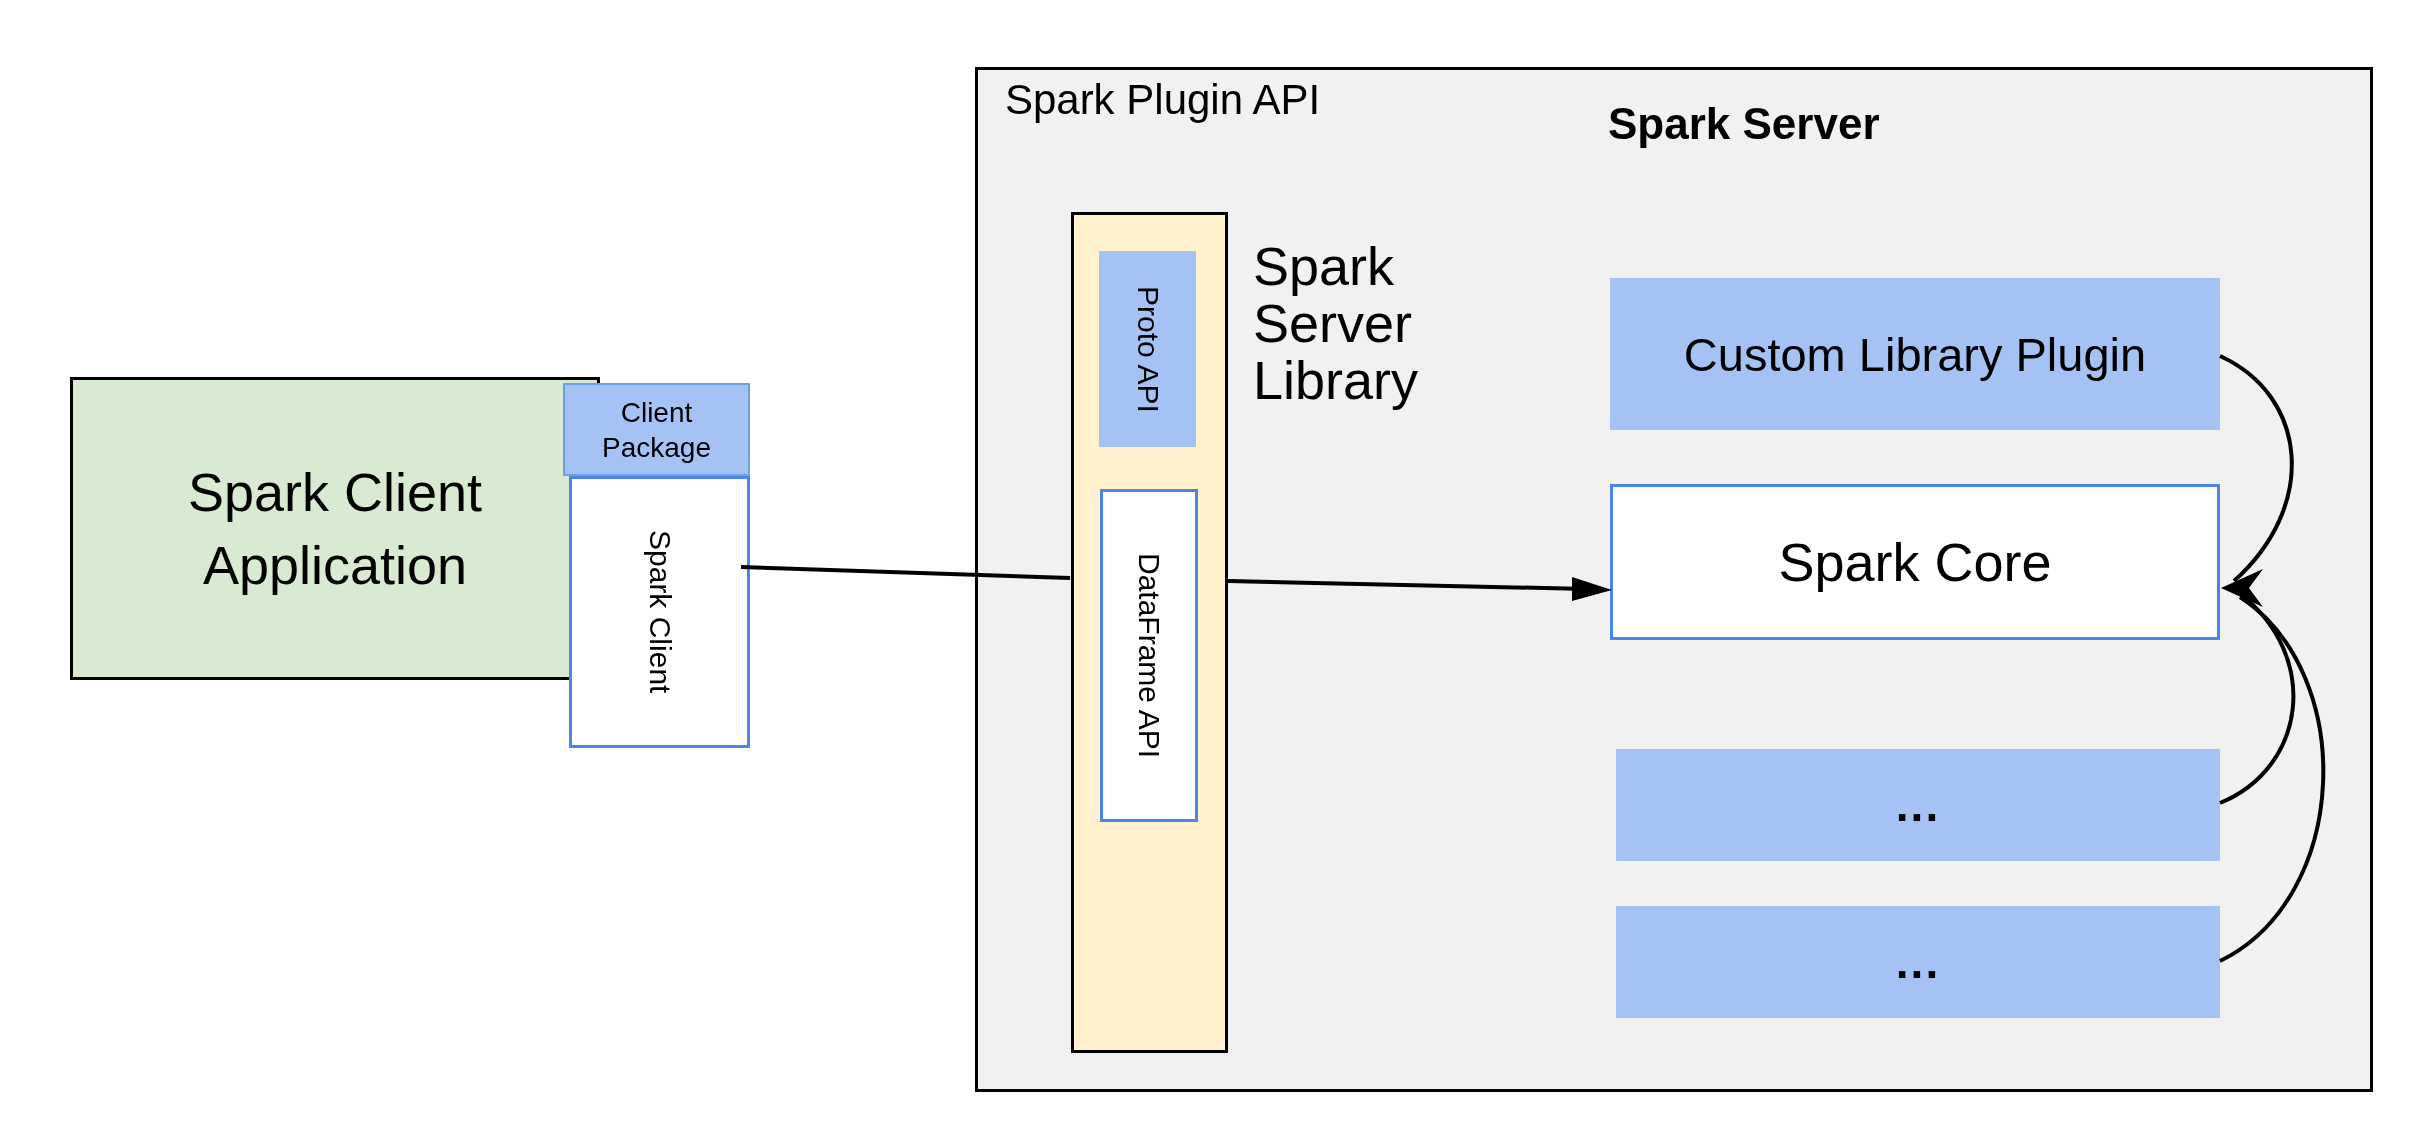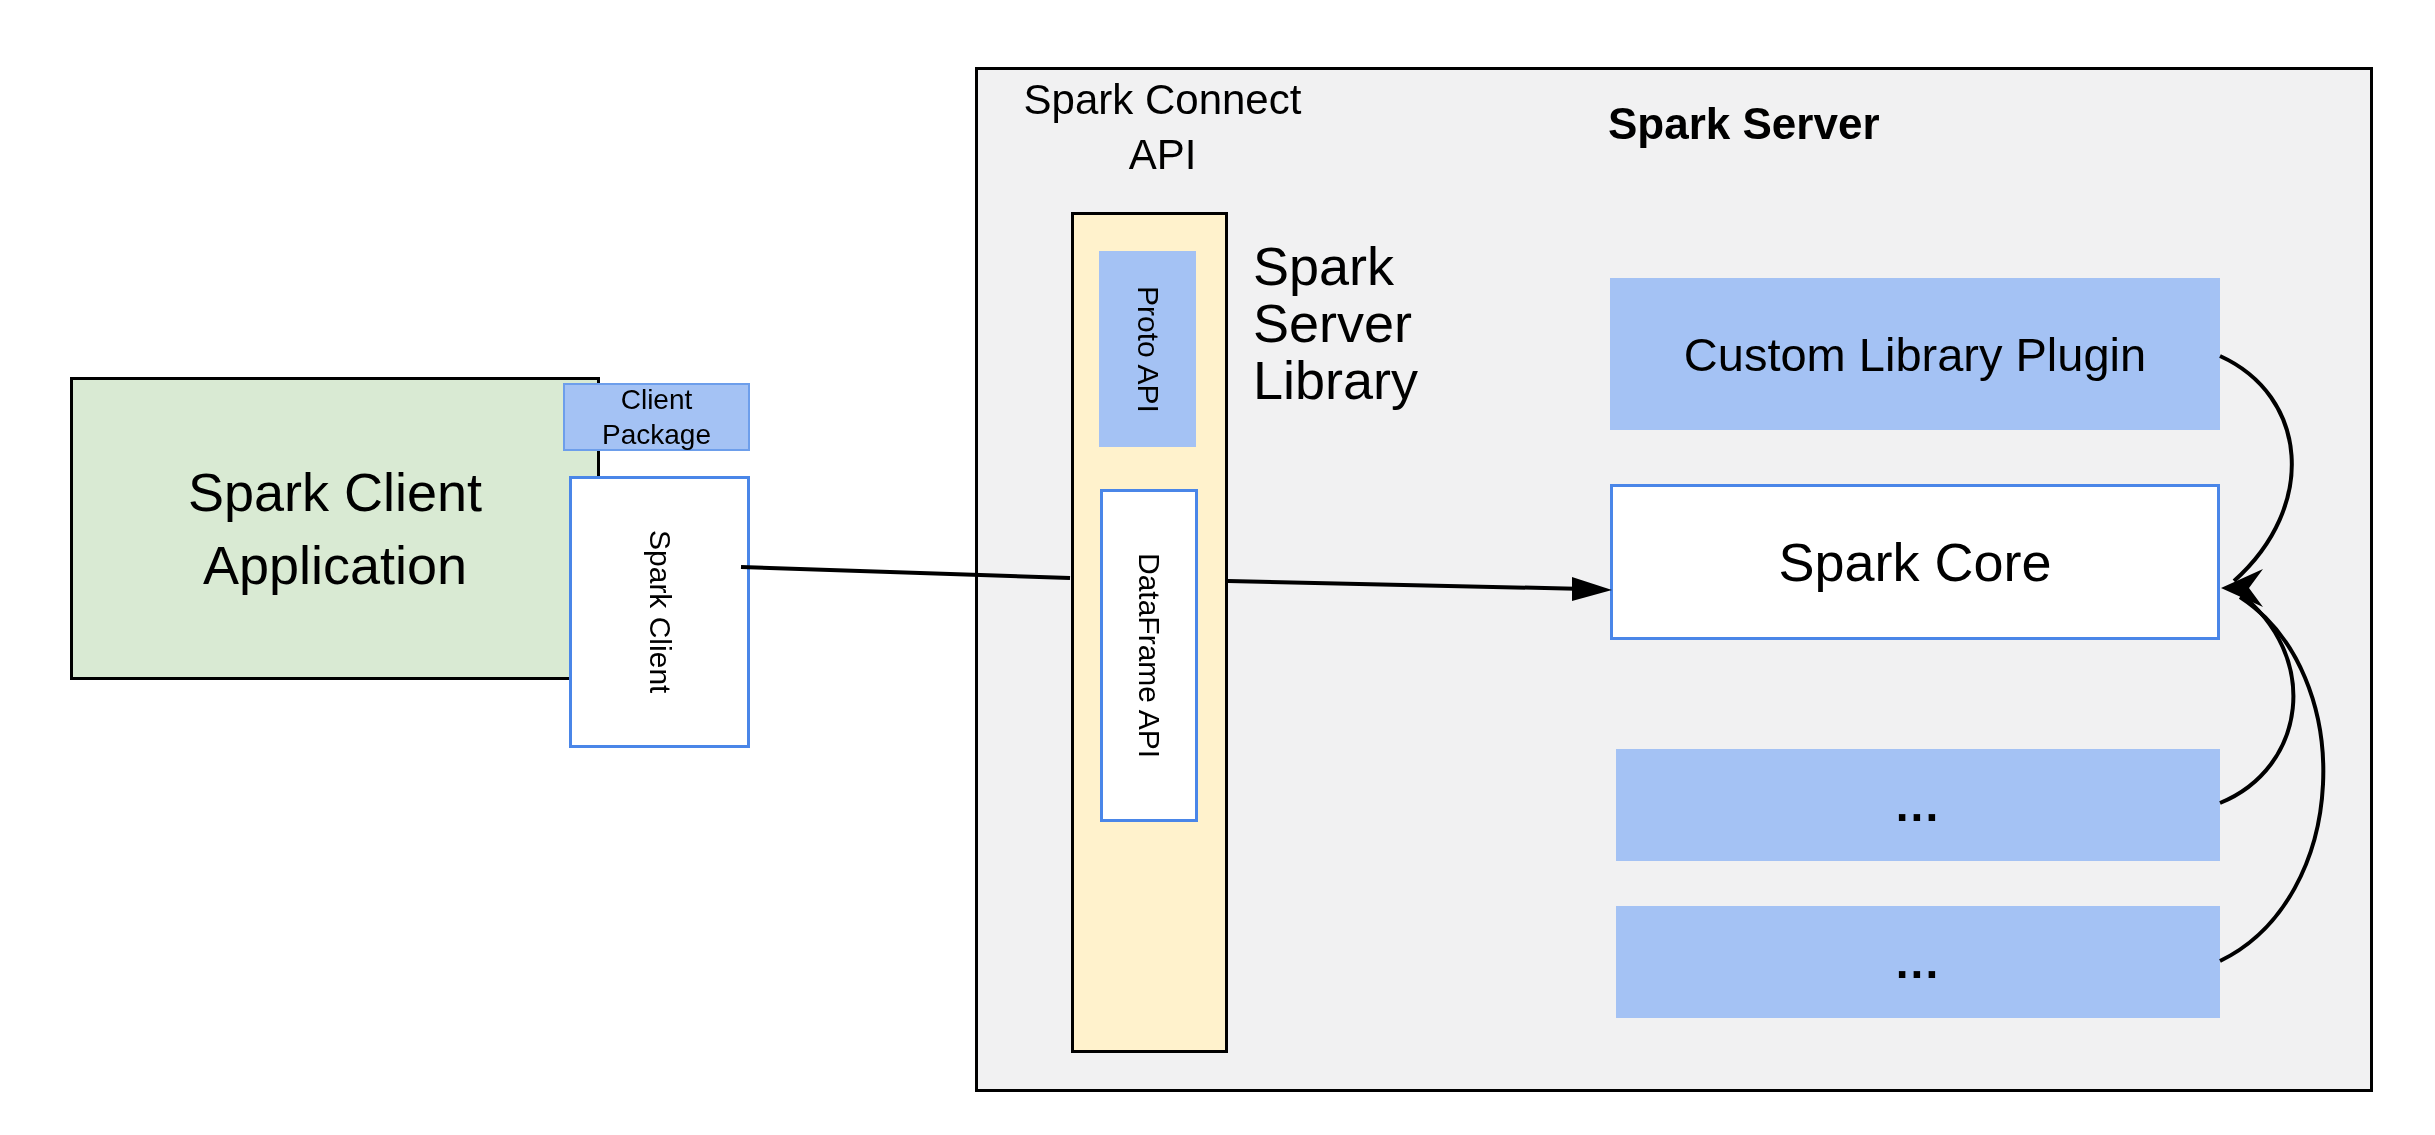--- a/index.html
+++ b/index.html
@@ -103,21 +103,21 @@
   }
   .client-app-box .label { width: 100%; }
   .spark-client-box {
     left: 569px; top: 476px; width: 181px; height: 272px;
     background: #ffffff;
     border: 3px solid var(--blue-border);
     display: flex; align-items: center; justify-content: center;
     z-index: 2;
   }
   .client-package-box {
-    left: 563px; top: 383px; width: 187px; height: 68px;
+    left: 563px; top: 383px; width: 187px; height: 93px;
     background: var(--blue-fill);
     border: 2px solid #6d9eeb;
     display: flex; align-items: center; justify-content: center;
     text-align: center;
     font-size: 28px; line-height: 35px;
     z-index: 3;
   }
 
   
   .connector-layer {
@@ -126,21 +126,21 @@
     pointer-events: none;
   }
 </style>
 </head>
 <body>
 
 <div class="canvas">
 
   <div class="abs server-container"></div>
 
-  <div class="abs connect-api-title">Spark Connect API</div>
+  <div class="abs connect-api-title">Spark Plugin API</div>
   <div class="abs server-title">Spark Server</div>
 
   <div class="abs yellow-column"></div>
 
   <div class="abs proto-api-box">
     <span class="vtext">Proto API</span>
   </div>
 
   <div class="abs dataframe-api-box">
     <span class="vtext">DataFrame API</span>

